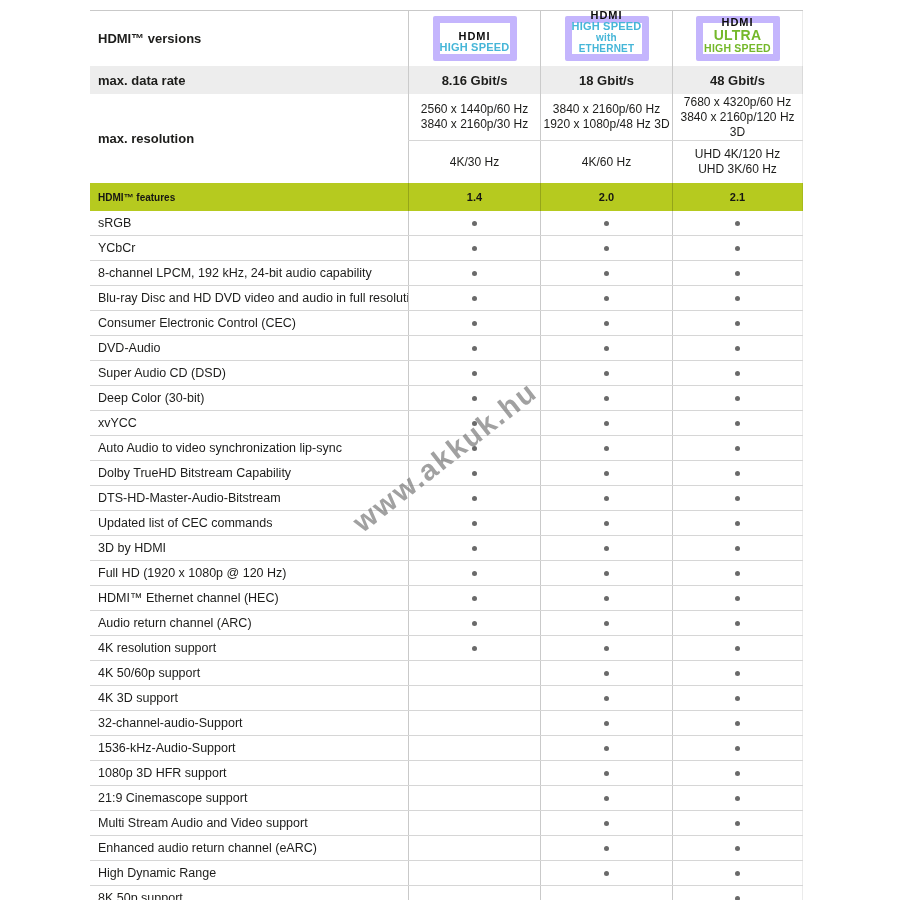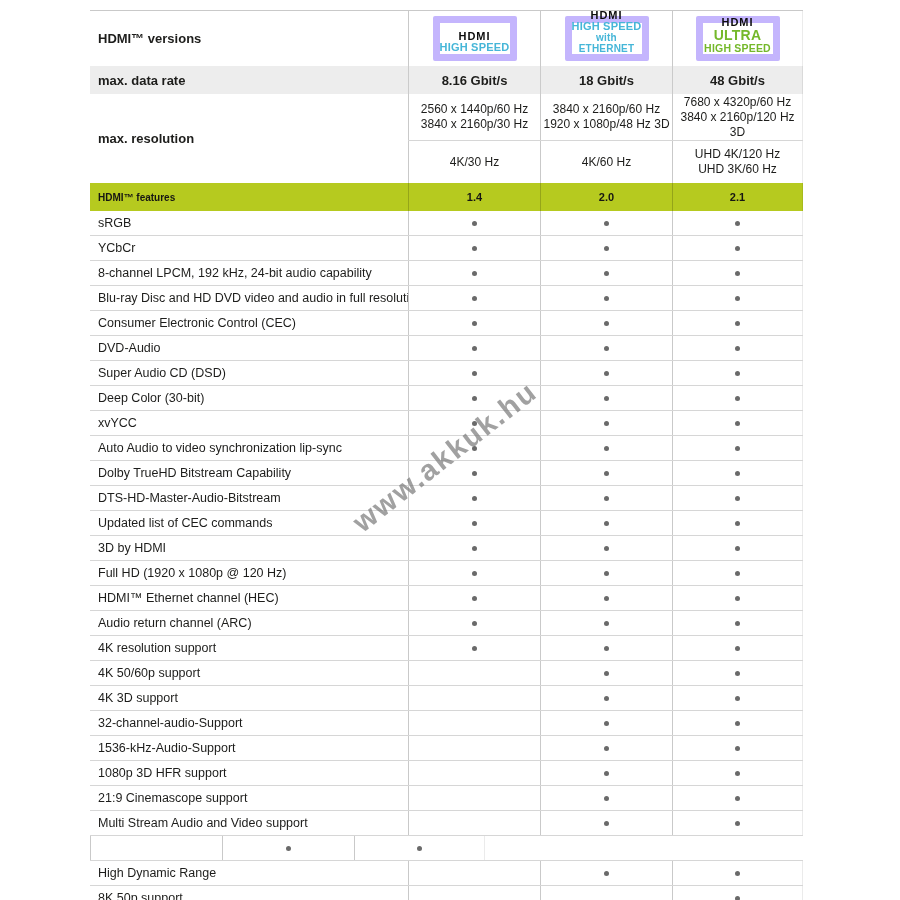--- a/index.html
+++ b/index.html
@@ -446,20 +446,21 @@
           <div class="flabel">Multi Stream Audio and Video support</div>
           <div class="fval"></div>
           <div class="fval">
             <span class="dot"></span>
           </div>
           <div class="fval">
             <span class="dot"></span>
           </div>
         </div>
         <div class="frow">
+          <div class="flabel">Enhanced audio return channel (eARC)</div>
           <div class="fval"></div>
           <div class="fval">
             <span class="dot"></span>
           </div>
           <div class="fval">
             <span class="dot"></span>
           </div>
         </div>
         <div class="frow">
           <div class="flabel">High Dynamic Range</div>

